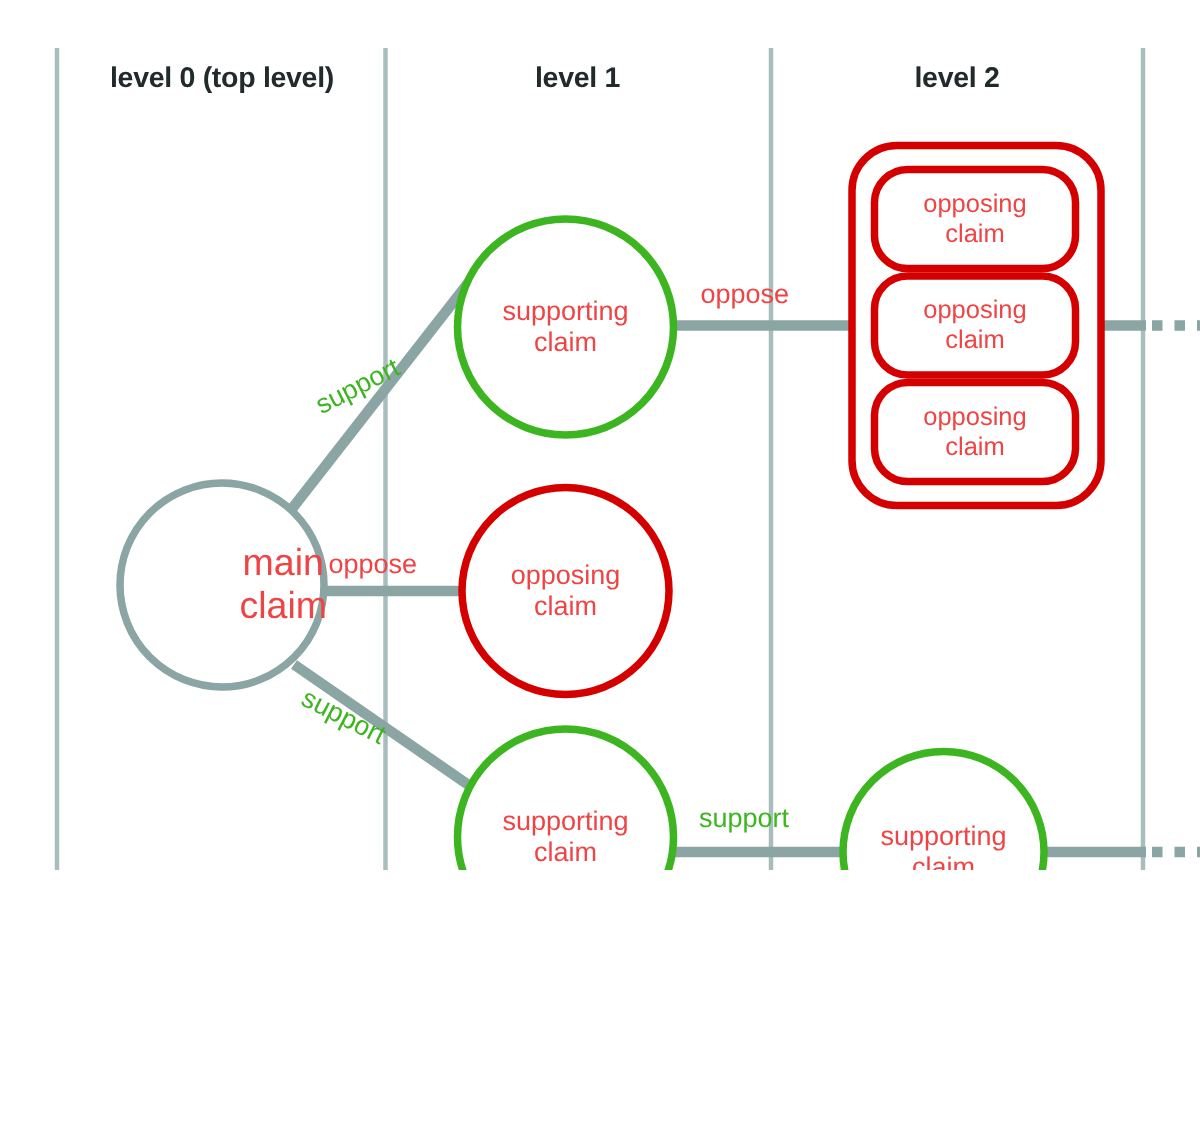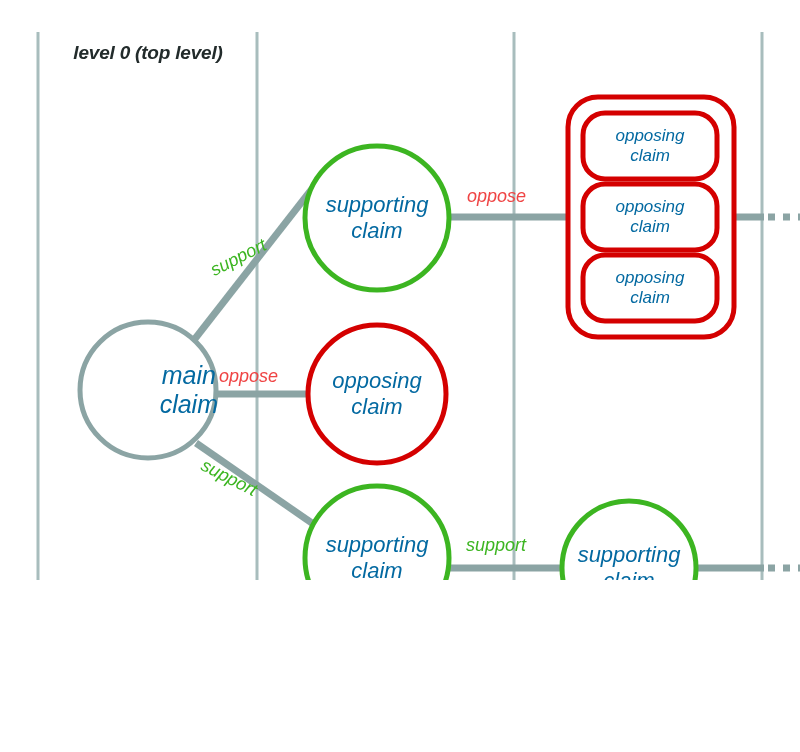--- a/index.html
+++ b/index.html
@@ -10,21 +10,20 @@
   }
   body {
     font-family: "Liberation Sans", "DejaVu Sans", sans-serif;
   }
   #canvas {
     position: relative;
     width: 800px;
     height: 580px;
     background: #ffffff;
     overflow: hidden;
-    font-style: italic;
   }
   #svg-layer {
     position: absolute;
     left: 0;
     top: 0;
     width: 800px;
     height: 752px;
   }
   .col-header {
     position: absolute;
@@ -34,30 +33,30 @@
     text-align: center;
     white-space: nowrap;
     letter-spacing: -0.2px;
   }
   .node-label {
     position: absolute;
     display: flex;
     align-items: center;
     justify-content: center;
     text-align: center;
-    color: #0369a1;
+    color: #ef4444;
     line-height: 1.18;
     pointer-events: none;
   }
   .node-main-text {
     font-size: 25px;
     justify-content: flex-end;
   }
   .node-circle-text {
-    font-size: 22px;
+    font-size: 18px;
   }
   .node-box-text {
     font-size: 17px;
   }
   .edge-label {
     position: absolute;
     font-size: 18px;
     white-space: nowrap;
     font-weight: normal;
   }
@@ -106,20 +105,22 @@
 
       <rect x="583" y="113" width="134" height="66" rx="22" ry="22" fill="#ffffff" stroke="#d40000" stroke-width="5"></rect>
       <rect x="583" y="184" width="134" height="66" rx="22" ry="22" fill="#ffffff" stroke="#d40000" stroke-width="5"></rect>
       <rect x="583" y="255" width="134" height="66" rx="22" ry="22" fill="#ffffff" stroke="#d40000" stroke-width="5"></rect>
 
       <circle cx="629" cy="568" r="67" fill="#ffffff" stroke="#3cb521" stroke-width="5"></circle>
     </g>
   </svg>
 
   <div class="col-header" style="left:48px; top:42px; width:200px;">level 0 (top level)</div>
+  <div class="col-header" style="left:285px; top:42px; width:200px;">level 1</div>
+  <div class="col-header" style="left:538px; top:42px; width:200px;">level 2</div>
 
   <div class="node-label node-main-text" style="left:78px; top:350px; width:140px; height:80px;">
     <div>
       <div>main</div>
       <div>claim</div>
     </div>
   </div>
 
   <div class="node-label node-circle-text" style="left:302px; top:183px; width:150px; height:70px;">
     <div>

